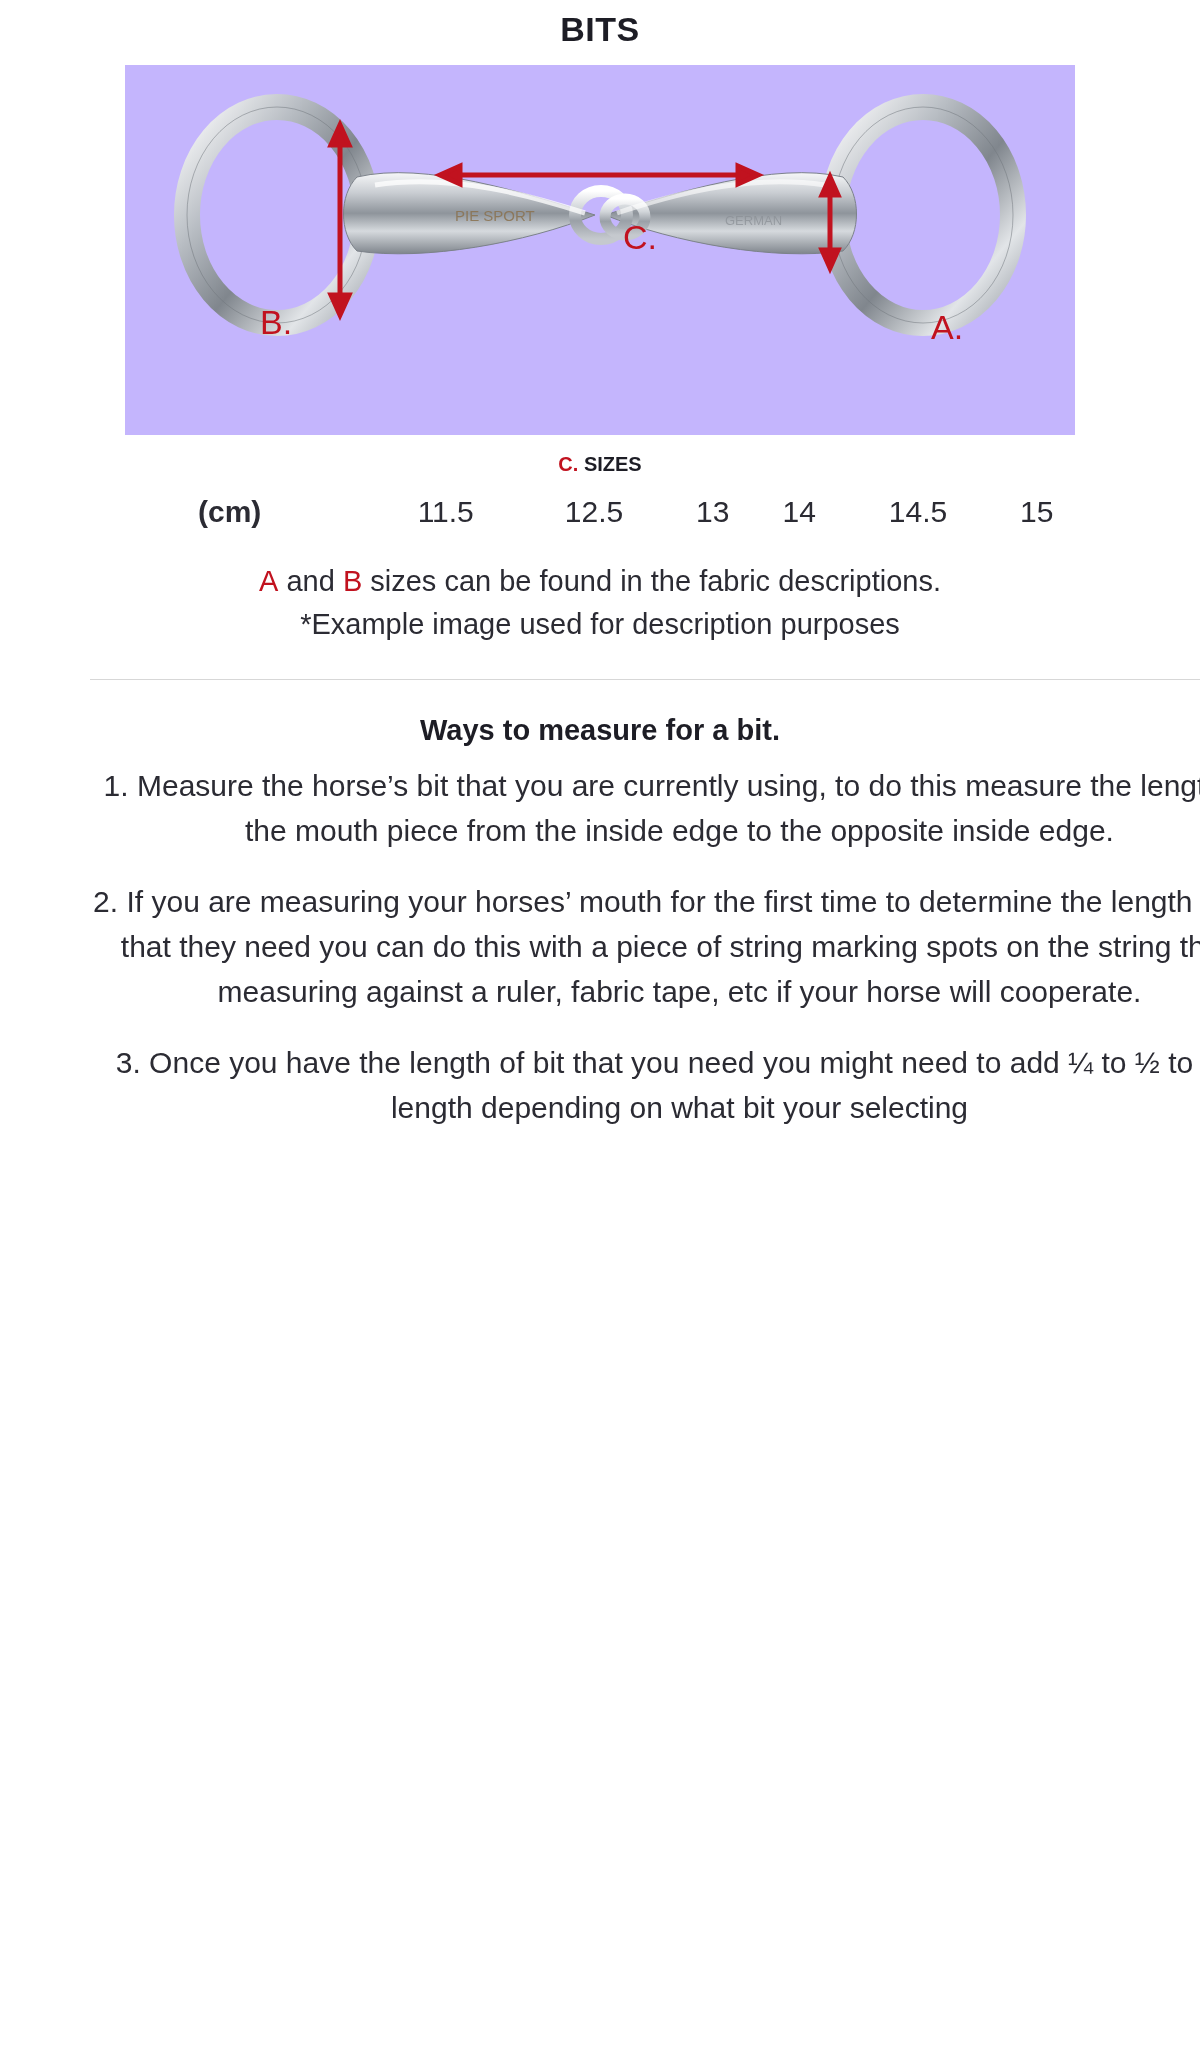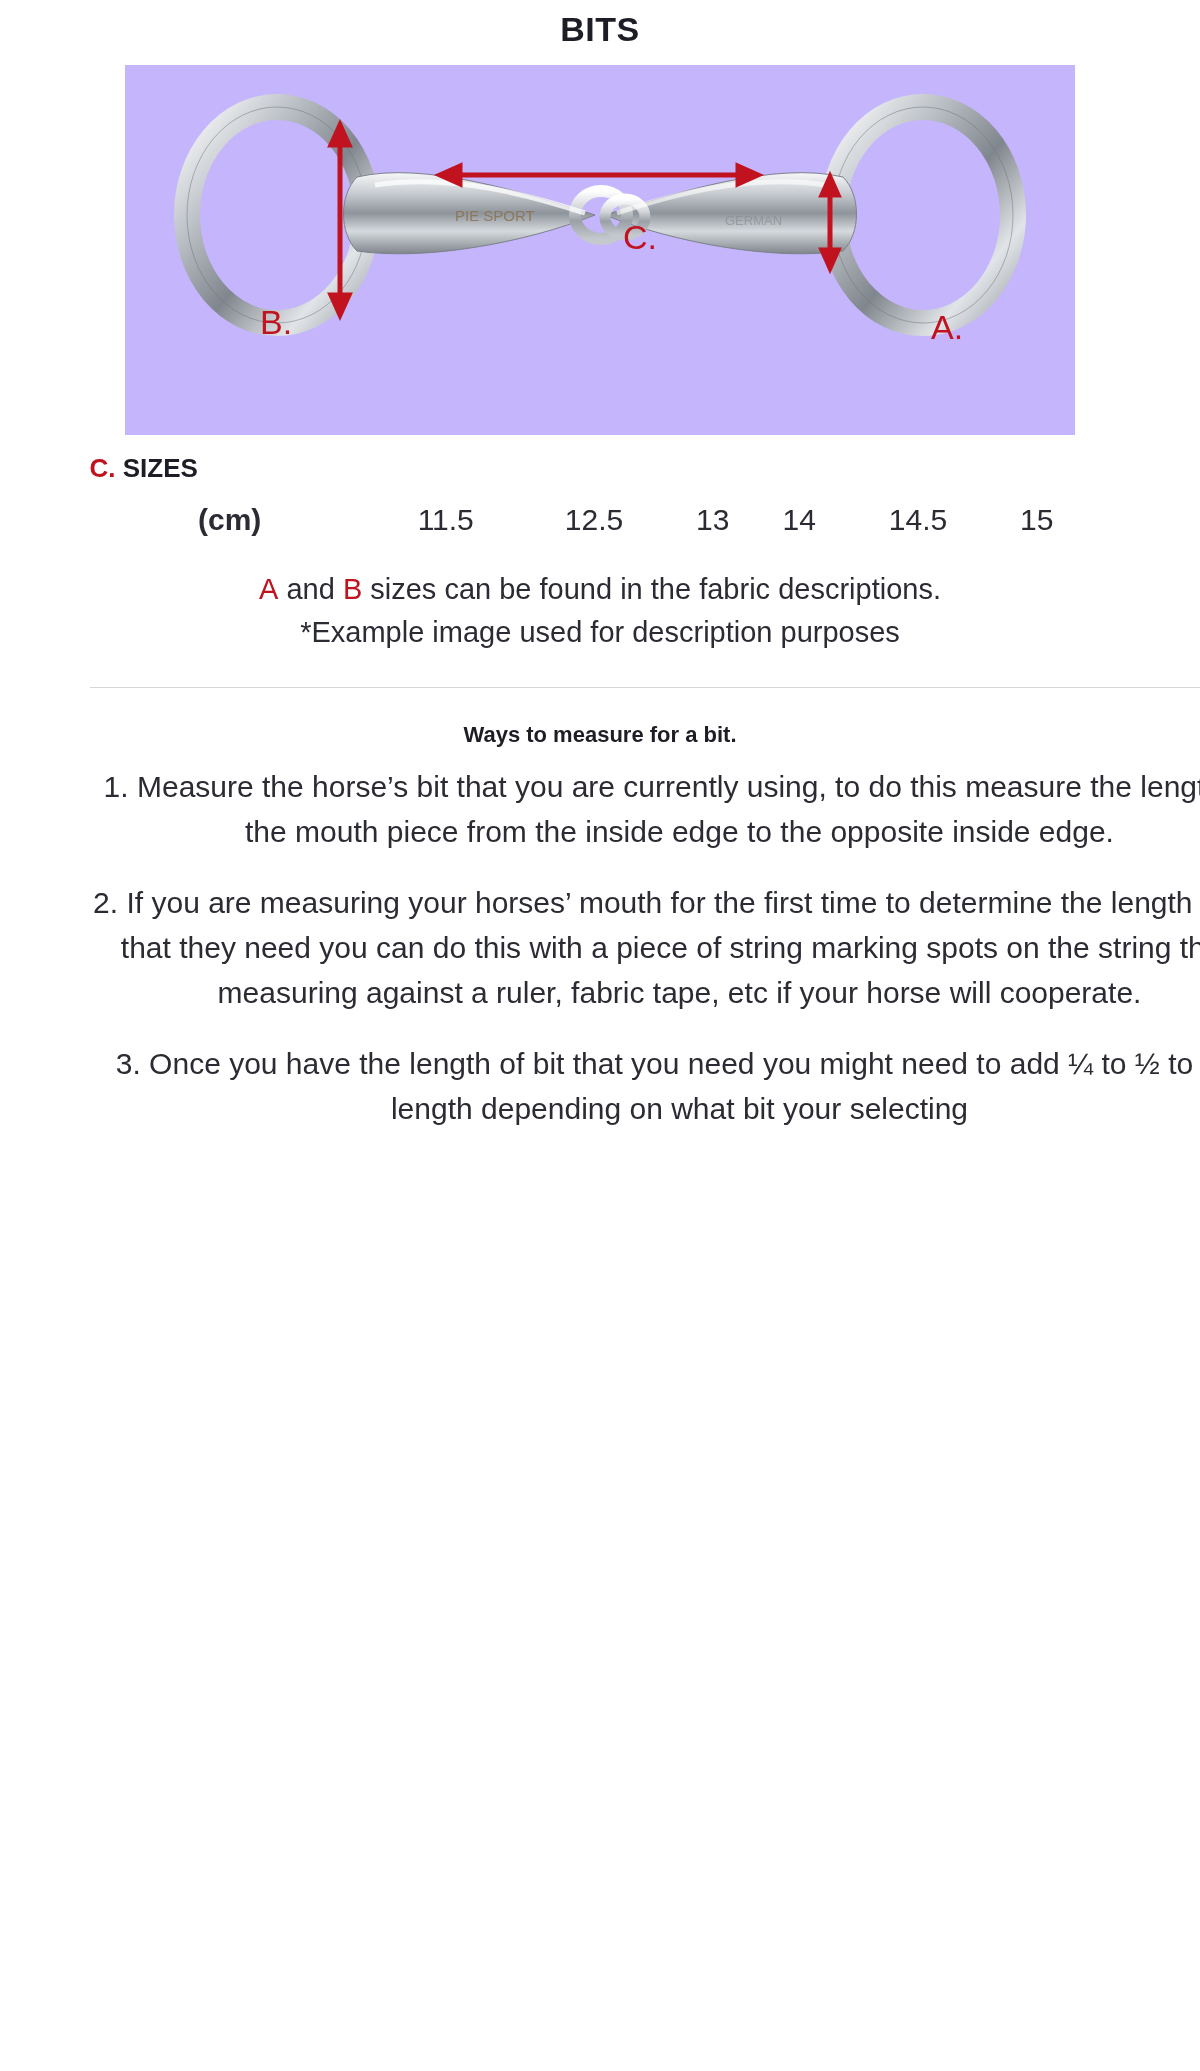--- a/index.html
+++ b/index.html
@@ -50,21 +50,22 @@
     font-size: 34px;
     font-weight: 500;
     line-height: 1;
   }
   .ann-b { left: 135px; top: 240px; }
   .ann-a { left: 806px; top: 245px; }
   .ann-c { left: 498px; top: 155px; }
 
   
   .sizes-head {
-    font-size: 26px;
+    text-align: center;
+    font-size: 20px;
     font-weight: bold;
     margin-top: 18px;
     color: #1d1d25;
   }
   .sizes-head .red { color: #c1121f; }
 
   .size-table {
     width: 960px;
     margin: 10px auto 0 auto;
     border-collapse: collapse;
@@ -101,21 +102,21 @@
   hr.sep {
     border: none;
     border-top: 1px solid #d7d7d7;
     width: 1160px;
     margin: 38px auto 0 auto;
   }
 
   
   .ways-head {
     text-align: center;
-    font-size: 22px;
+    font-size: 29px;
     font-weight: bold;
     margin-top: 34px;
     color: #1d1d25;
   }
   .step {
     text-align: center;
     font-size: 30px;
     line-height: 1.5;
     color: #2b2b33;
     margin: 26px auto 0 auto;

